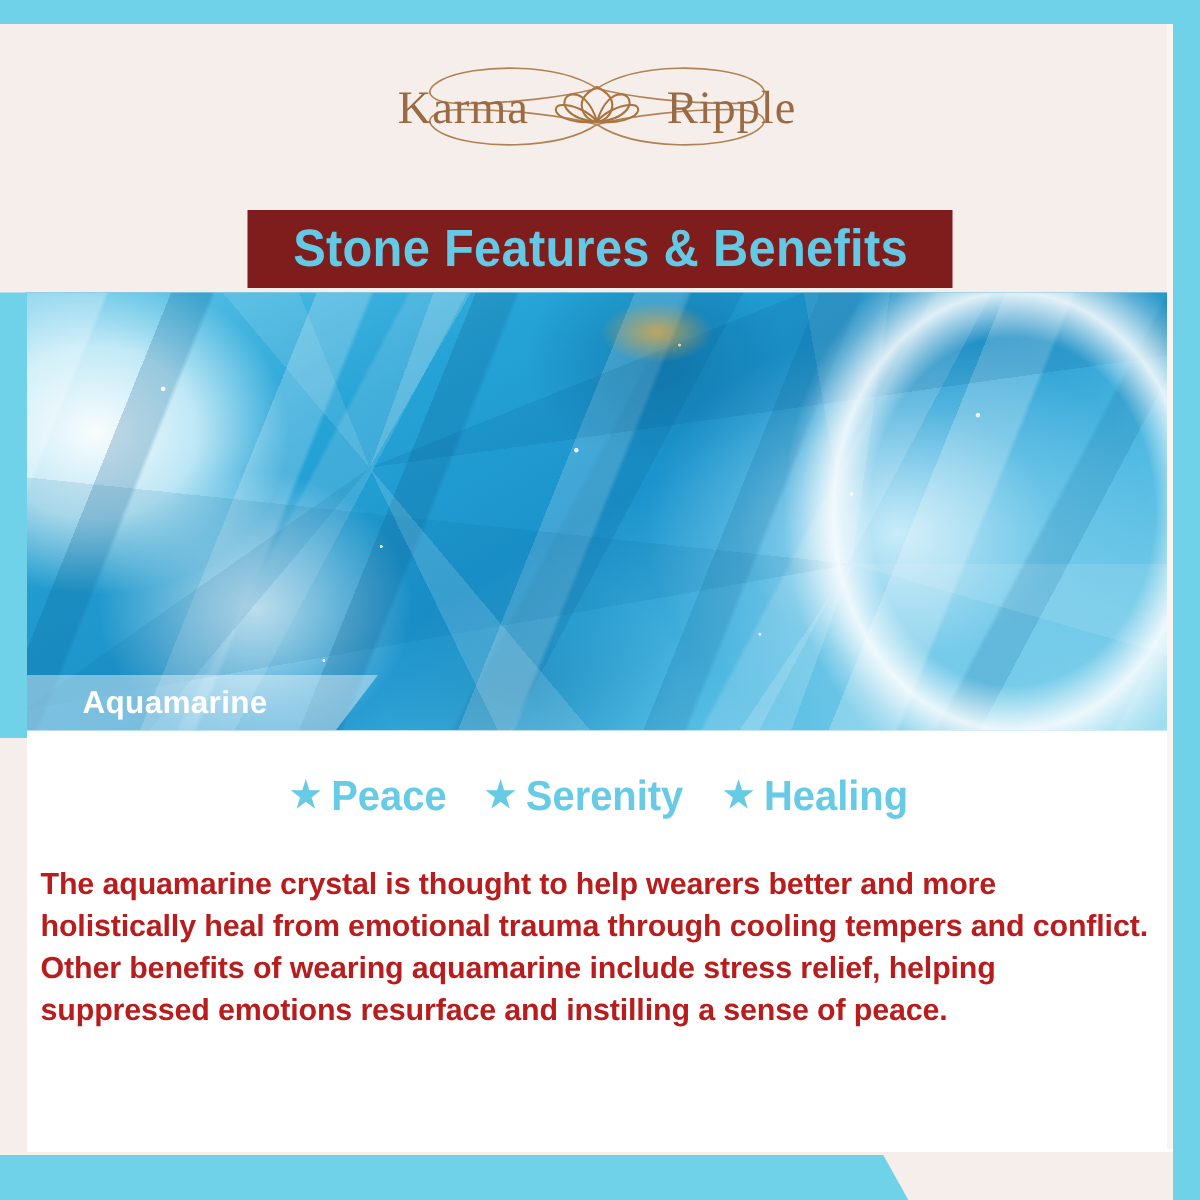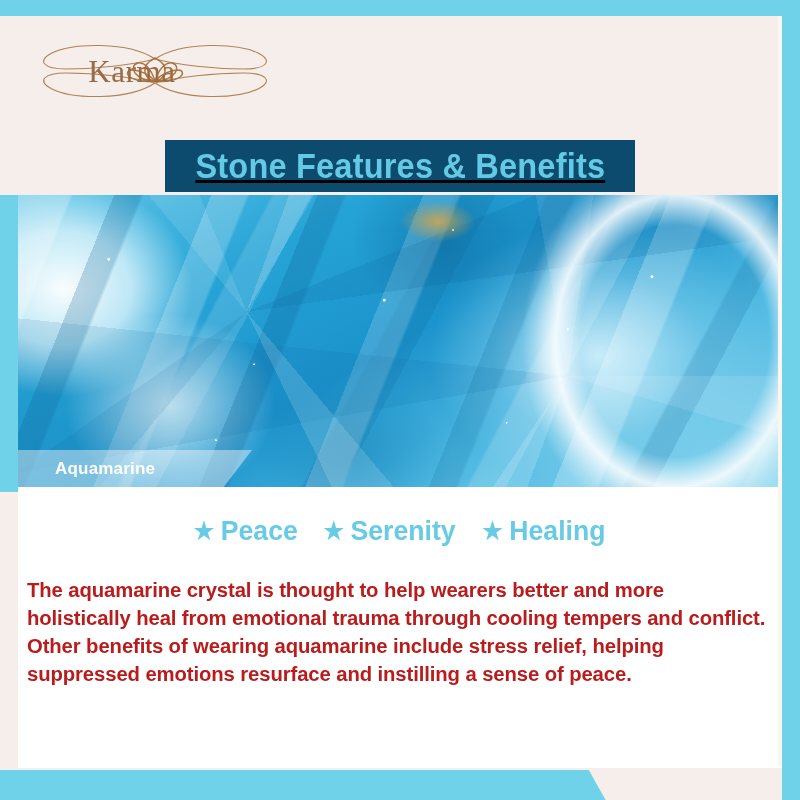--- a/index.html
+++ b/index.html
@@ -38,40 +38,40 @@
     background:#f6eeea;z-index:5;
   }
   .white-body{
     position:absolute;left:18px;top:487px;width:764px;height:281px;
     background:#ffffff;z-index:4;
   }
 
   
   .header{
     position:absolute;left:0;top:16px;width:796px;height:110px;
-    z-index:8;display:flex;align-items:center;
+    z-index:8;display:flex;align-items:center;justify-content:center;
   }
   .logo{
     position:relative;width:310px;height:64px;
     display:flex;align-items:center;justify-content:center;
   }
   .logo svg{position:absolute;left:0;top:0;}
   .logo-word{
     font-family:"Liberation Serif", serif;
     font-size:31px;color:#9a6a44;letter-spacing:.6px;
     position:relative;z-index:2;line-height:1;
   }
   .logo-left{margin-right:46px;}
   .logo-right{margin-left:46px;}
 
   
   .title-banner{
     position:absolute;left:165px;top:140px;width:470px;height:52px;
-    background:#0c4a6e;z-index:8;
-    display:flex;align-items:center;justify-content:center;text-decoration:underline;
+    background:#7f1d1d;z-index:8;
+    display:flex;align-items:center;justify-content:center;
   }
   .title-text{
     font-family:"Liberation Sans Narrow","Liberation Sans",sans-serif;
     font-weight:bold;font-size:35px;color:#63c9e4;
     letter-spacing:.2px;white-space:nowrap;
     transform:scaleX(.93);transform-origin:center;
   }
 
   
   .photo{
@@ -128,21 +128,21 @@
 
   
   .stone-label{
     position:absolute;left:17px;top:450px;width:235px;height:37px;
     background:rgba(255,255,255,.42);
     z-index:5;
     clip-path:polygon(0 0, 100% 0, 88% 100%, 0 100%);
     display:flex;align-items:center;
   }
   .stone-label-text{
-    margin-left:38px;color:#ffffff;font-weight:bold;font-size:17px;
+    margin-left:38px;color:#ffffff;font-weight:bold;font-size:21px;
     letter-spacing:.2px;
   }
 
   
   .benefits{
     position:absolute;left:18px;top:512px;width:764px;height:38px;z-index:9;
     display:flex;align-items:center;justify-content:center;gap:0;
   }
   .benefit{
     display:inline-flex;align-items:center;
@@ -197,20 +197,21 @@
         </g>
         <g fill="none" stroke="#a8743f" stroke-width="1.4">
           <path d="M155 42 C 150 42, 146 38, 145 33 C 144 28, 147 23, 155 19 C 163 23, 166 28, 165 33 C 164 38, 160 42, 155 42 Z"></path>
           <path d="M155 42 C 147 42, 139 39, 135 34 C 132 30, 133 25, 138 24 C 144 23, 151 29, 155 42 Z"></path>
           <path d="M155 42 C 163 42, 171 39, 175 34 C 178 30, 177 25, 172 24 C 166 23, 159 29, 155 42 Z"></path>
           <path d="M155 42 C 146 43, 136 42, 130 38 C 126 35, 127 31, 132 31 C 139 31, 149 35, 155 42 Z"></path>
           <path d="M155 42 C 164 43, 174 42, 180 38 C 184 35, 183 31, 178 31 C 171 31, 161 35, 155 42 Z"></path>
         </g>
       </svg>
       <span class="logo-word logo-left">Karma</span>
+      <span class="logo-word logo-right">Ripple</span>
     </div>
   </div>
 
   <div class="title-banner">
     <span class="title-text">Stone Features &amp; Benefits</span>
   </div>
 
   <div class="benefits">
     <span class="benefit">
       <span class="star">★</span>

